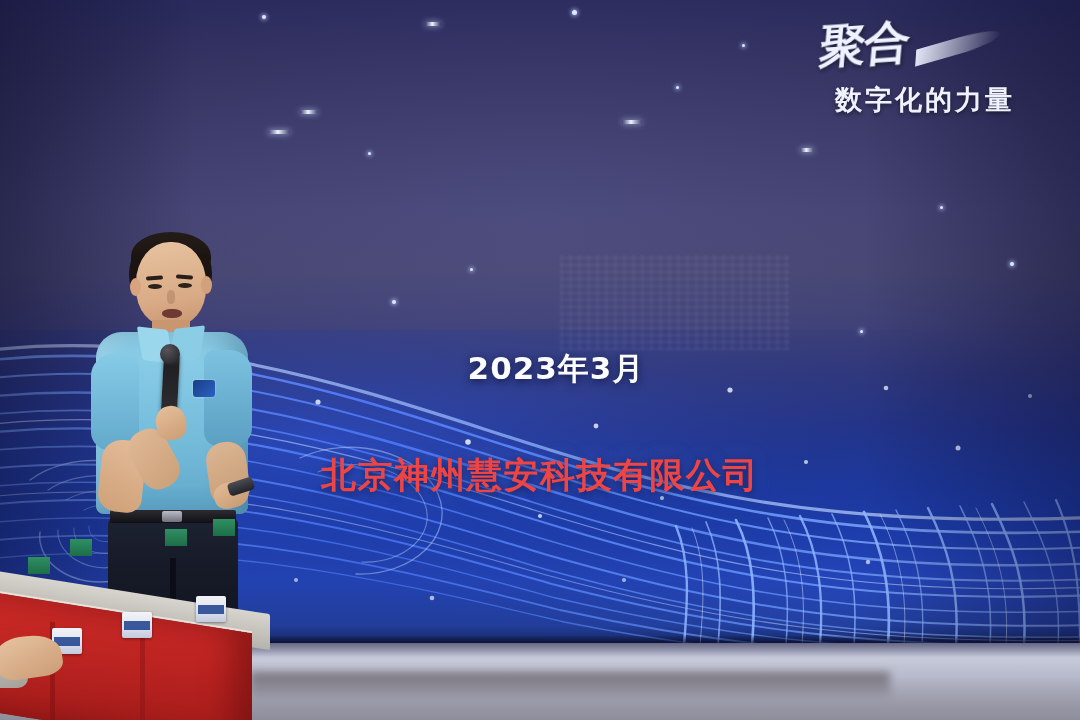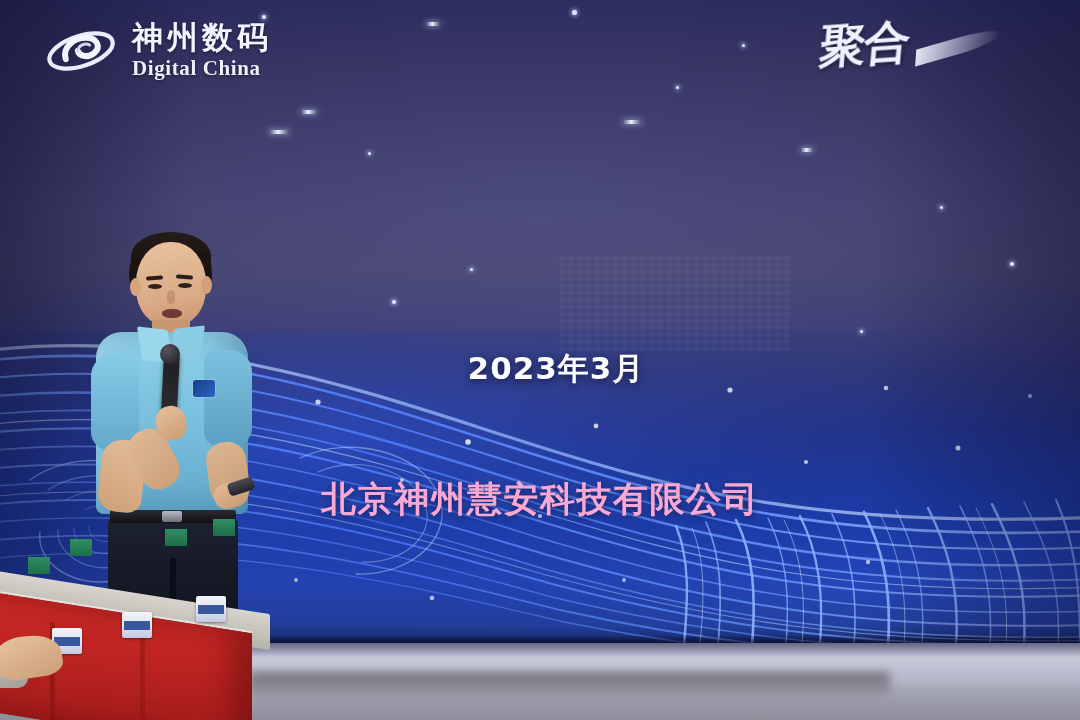--- a/index.html
+++ b/index.html
@@ -110,24 +110,23 @@
   }
   .slide-date {
     position:absolute; left:0; right:0; top:348px; text-align:center;
     font-size:31px; font-weight:700; color:#fbfcff; letter-spacing:1px;
     font-family:"DejaVu Sans","Liberation Sans",sans-serif;
     text-shadow:0 2px 8px rgba(12,14,48,.8);
     padding-left:32px;
   }
   .slide-company {
     position:absolute; left:0; right:0; top:452px; text-align:center;
-    font-size:35px; font-weight:700; color:#f9a8d4; letter-spacing:1.5px;
+    font-size:35px; font-weight:700; color:#ef4444; letter-spacing:1.5px;
     font-family:"DejaVu Sans","Liberation Sans",sans-serif;
     text-shadow:0 2px 9px rgba(10,20,70,.8), 0 0 20px rgba(120,150,255,.3);
-    margin-top:24px;
   }
   
   .watermark {
     position:absolute; left:560px; top:255px; width:230px; height:95px;
     background:repeating-linear-gradient(0deg, rgba(200,205,235,.09) 0 2px, rgba(0,0,0,0) 2px 7px),
                repeating-linear-gradient(90deg, rgba(200,205,235,.06) 0 3px, rgba(0,0,0,0) 3px 9px);
     filter:blur(.8px); opacity:.85;
   }
 
   
@@ -418,41 +417,27 @@
     <span class="particle" style="left:572px; top:10px;  width:5px; height:5px;"></span>
     <span class="particle" style="left:742px; top:44px;  width:3px; height:3px;"></span>
     <span class="particle" style="left:676px; top:86px;  width:3px; height:3px;"></span>
     <span class="particle" style="left:392px; top:300px; width:4px; height:4px;"></span>
     <span class="particle" style="left:470px; top:268px; width:3px; height:3px;"></span>
     <span class="particle" style="left:940px; top:206px; width:3px; height:3px;"></span>
     <span class="particle" style="left:1010px;top:262px; width:4px; height:4px;"></span>
     <span class="particle" style="left:860px; top:330px; width:3px; height:3px;"></span>
   </div>
 
-  <div class="logo-left">
-    <span class="logo-mark">
-      <svg width="74" height="56" viewBox="0 0 74 56" xmlns="http://www.w3.org/2000/svg">
-        <g transform="rotate(-18 37 28)">
-          <ellipse cx="37" cy="28" rx="33" ry="15" fill="none" stroke="#e9ecfb" stroke-width="4.2"></ellipse>
-          <path d="M20,31 C20,19 34,13 46,17 C56,20 58,30 49,34 C42,37 34,33 34,27" fill="none" stroke="#f2f4ff" stroke-width="6" stroke-linecap="round"></path>
-          <path d="M34,27 C36,22 44,21 47,25" fill="none" stroke="#cfd6f4" stroke-width="3" stroke-linecap="round"></path>
-        </g>
-      </svg>
-    </span>
-    <span class="logo-words">
-      <span class="logo-cn">神州数码</span>
-      <span class="logo-en">Digital China</span>
-    </span>
-  </div>
 
   <div class="logo-right">
     <div class="brush-wrap">
       <span class="brush-cn">聚合</span>
       <span class="brush-tail"></span>
     </div>
+    <div class="slogan-cn">数字化的力量</div>
   </div>
 
   <div class="watermark"></div>
   <div class="slide-date">2023年3月</div>
   <div class="slide-company">北京神州慧安科技有限公司</div>
 
   <div class="wall-edge-bottom"></div>
 
   <div class="floor"></div>
   <div class="floor-shadow"></div>

